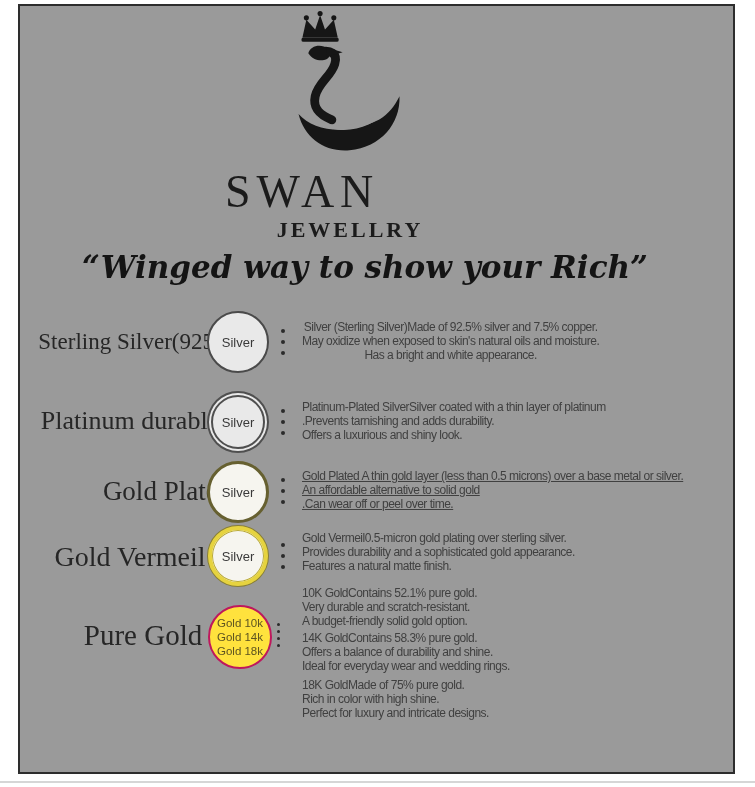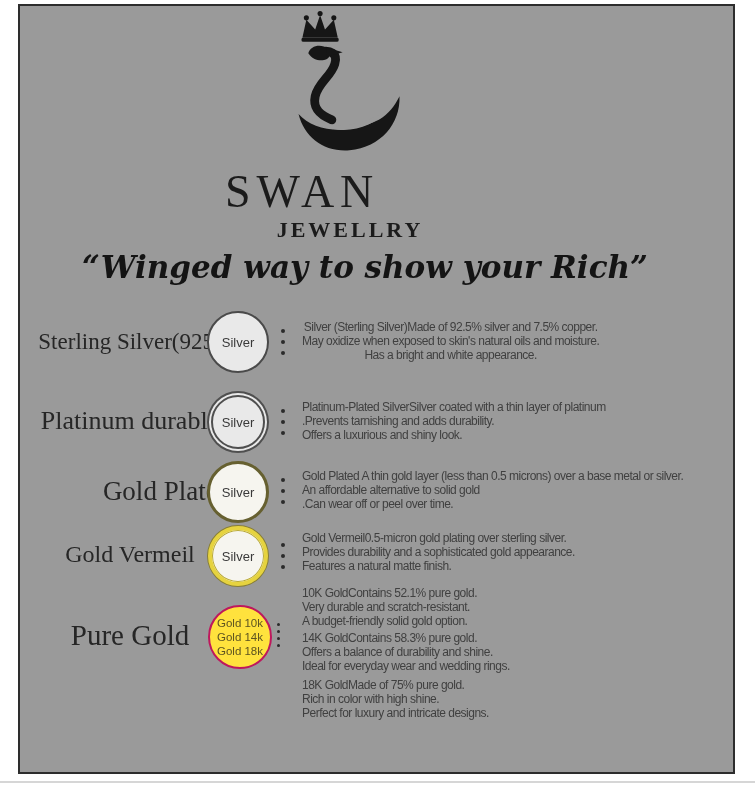--- a/index.html
+++ b/index.html
@@ -35,22 +35,22 @@
   }
 
   
   .row-label{
     position:absolute;left:20px;width:220px;text-align:center;
     font-family:"Liberation Serif",serif;color:#262626;line-height:1.15;white-space:nowrap;
   }
   .lbl-1{top:329px;font-size:23px;}
   .lbl-2{top:406px;font-size:26px;}
   .lbl-3{top:476px;font-size:27px;padding-left:37px;}
-  .lbl-4{top:541px;font-size:24px;}
-  .lbl-5{top:619px;font-size:29px;}
+  .lbl-4{top:541px;font-size:28px;}
+  .lbl-5{top:619px;font-size:29px;padding-left:13px;}
 
   .badge{
     position:absolute;border-radius:50%;display:flex;align-items:center;justify-content:center;
     font-size:13px;color:#3a3a3a;text-align:left;box-sizing:content-box;
   }
   .badge-1{left:207px;top:311px;width:58px;height:58px;border:2px solid #4a4a4a;background:#e9e9e9;}
   .badge-2{left:211px;top:395px;width:50px;height:50px;border:2px solid #4f4f4f;background:#e9e9e9;
            box-shadow:0 0 0 2px #e9e9e9,0 0 0 4px #4f4f4f;}
   .badge-3{left:207px;top:461px;width:56px;height:56px;border:3px solid #666030;background:#f6f5ef;}
   .badge-4{left:208px;top:526px;width:52px;height:52px;border:4px solid #e6d33f;background:#f6f5ef;
@@ -64,21 +64,21 @@
   .dots-3 i{width:4px;height:4px;margin:0 0 7px 0;}
   .dots-4 i{width:3px;height:3px;margin:0 0 4px 0;}
   .dots i:last-child{margin-bottom:0;}
   .dt-1{left:281px;top:329px;} .dt-2{left:281px;top:409px;} .dt-3{left:281px;top:478px;}
   .dt-4{left:281px;top:543px;} .dt-5{left:277px;top:623px;}
 
   .desc{
     position:absolute;left:302px;color:#404040;font-size:12px;line-height:14px;
     letter-spacing:-0.5px;white-space:pre;
   }
-  .ds-1{top:320px;text-align:center;} .ds-2{top:400px;} .ds-3{top:469px;} .ds-4{top:531px;}
+  .ds-1{top:320px;text-align:center;} .ds-2{top:400px;} .ds-3{top:469px;text-decoration:underline;} .ds-4{top:531px;}
   .ds-5a{top:586px;} .ds-5b{top:631px;} .ds-5c{top:678px;}
 </style>
 </head>
 <body>
 
 <div class="panel"></div>
 
 <svg class="logo" viewBox="0 0 125 155" aria-hidden="true">
   <path d="M14,28 L50,28 L46,10 L37,20 L32,5 L27,20 L18,10 Z"></path>
   <circle cx="18" cy="8" r="2.6"></circle>

